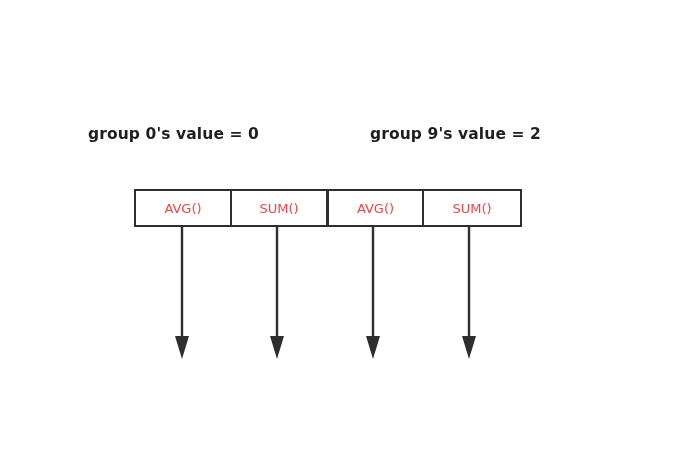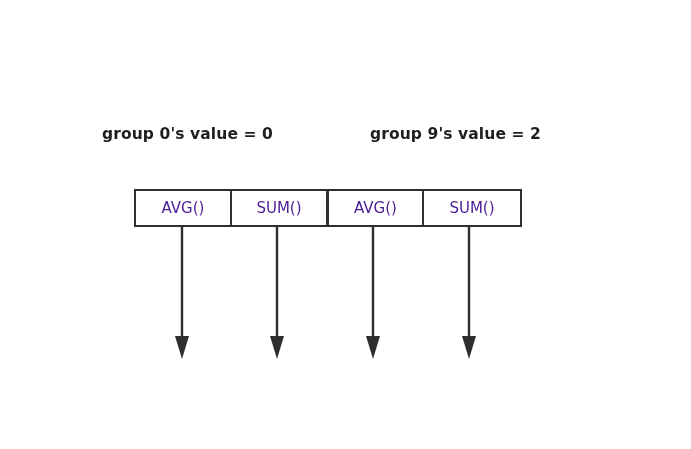--- a/index.html
+++ b/index.html
@@ -26,21 +26,21 @@
     position: absolute;
     top: 124px;
     font-family: "DejaVu Sans", sans-serif;
     font-size: 15.5px;
     font-weight: bold;
     color: #1f1f1f;
     letter-spacing: 0.1px;
     white-space: nowrap;
     line-height: 20px;
   }
-  #label-group-0 { left: 102px; }
+  #label-group-0 { left: 88px; }
   #label-group-1 { left: 370px; }
 
   
   #cell-row {
     position: absolute;
     left: 134px;
     top: 189px;
     height: 38px;
     display: flex;
     border: 2px solid #2e2e2e;
@@ -54,23 +54,23 @@
     display: flex;
     align-items: center;
     justify-content: center;
     background: #ffffff;
     border-right: 2px solid #2e2e2e;
   }
   .cell:last-child { border-right: none; }
   .cell.group-start { border-left: 1px solid #2e2e2e; }
   .cell-label {
     font-family: "DejaVu Sans", sans-serif;
-    font-size: 15px;
+    font-size: 13px;
     font-weight: normal;
-    color: #4c1d95;
+    color: #ef4444;
     line-height: 1;
     white-space: nowrap;
   }
 
   
   #arrow-layer {
     position: absolute;
     left: 0;
     top: 0;
     width: 691px;

